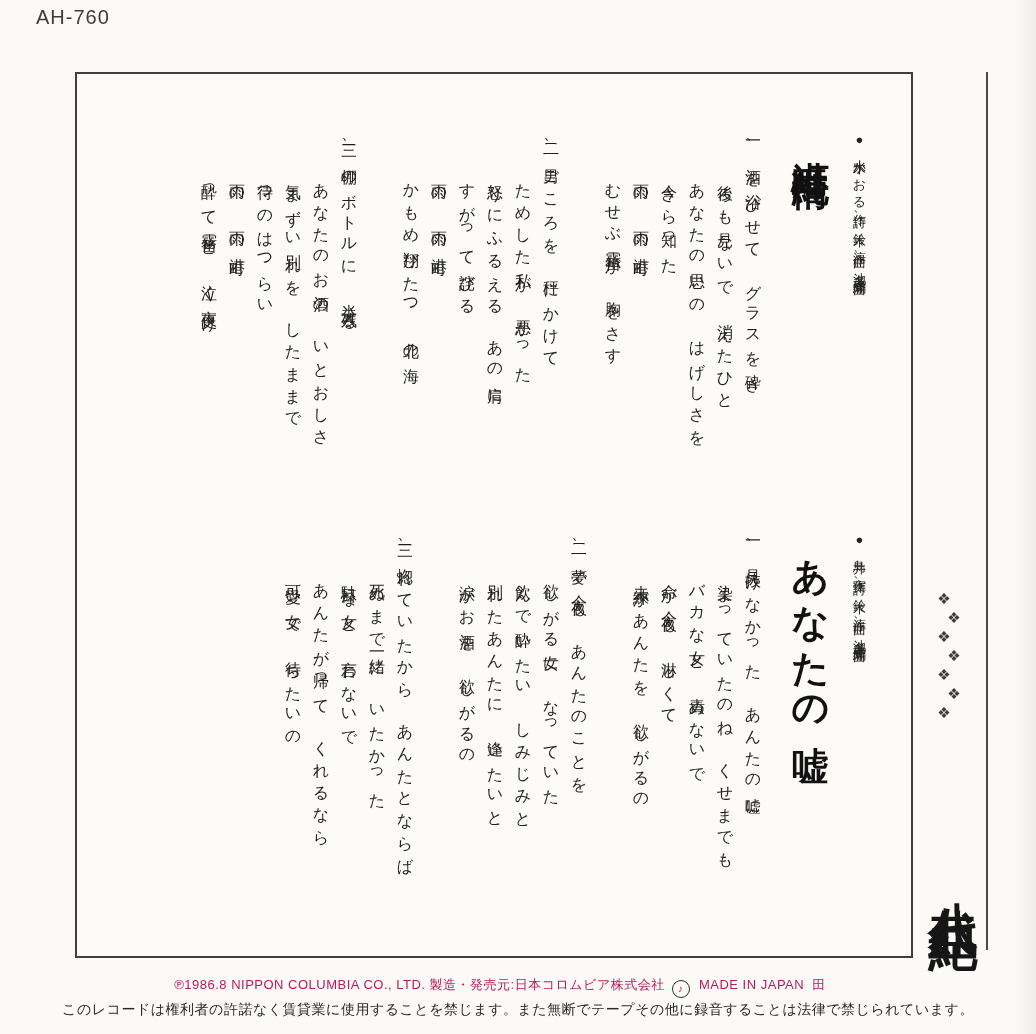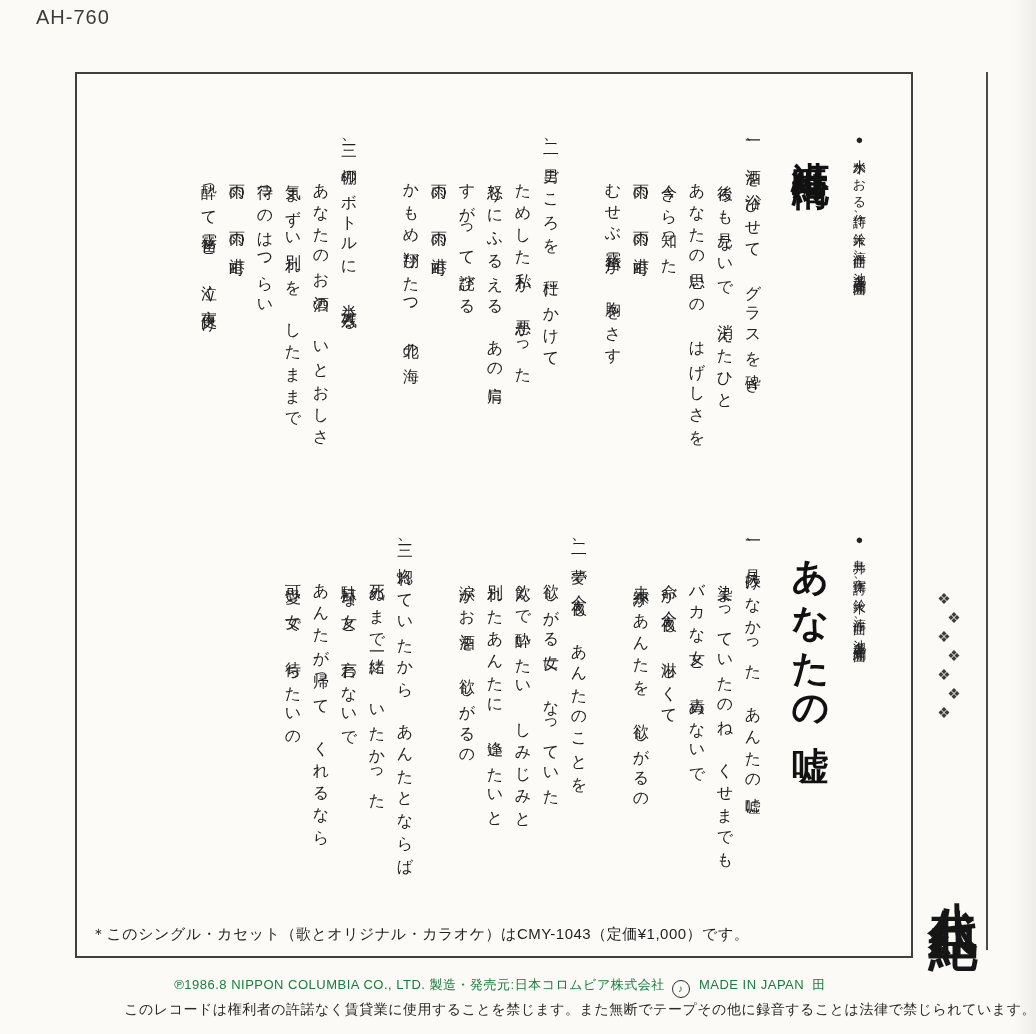--- a/index.html
+++ b/index.html
@@ -57,25 +57,25 @@
   .diamond:nth-child(odd){transform:translateX(-5px);}
   .diamond:nth-child(even){transform:translateX(5px);}
   .artist-name{
     position:absolute;top:656px;left:0;width:74px;height:300px;
     writing-mode:vertical-rl;text-orientation:upright;
     font-size:49px;font-weight:bold;letter-spacing:7px;color:#161616;
     display:flex;justify-content:center;
   }
   .footer-line-1{
     position:absolute;left:0;top:976px;width:1000px;text-align:center;
-    font-size:13px;letter-spacing:0.5px;color:#15803d;
+    font-size:13px;letter-spacing:0.5px;color:#be185d;
     font-family:"Liberation Sans","DejaVu Sans",sans-serif;
   }
   .footer-line-2{
-    position:absolute;left:0;top:1001px;width:1036px;text-align:right;
+    position:absolute;left:0;top:1001px;width:1036px;text-align:center;
     font-size:14px;letter-spacing:0.5px;color:#2a2a2a;
     font-family:"Liberation Sans","DejaVu Sans",sans-serif;
   }
   .note-logo{
     display:inline-block;width:16px;height:16px;border:1.3px solid #2e2e2e;
     border-radius:50%;font-size:10px;line-height:15px;text-align:center;
     vertical-align:-3px;margin:0 3px;
   }
   .box-mark{display:inline-block;margin-left:4px;font-size:13px;}
   .made-in{margin-left:2px;}
@@ -137,21 +137,20 @@
       </div>
     <div class="verse">
         <div class="lyric-line">三、惚れていたから　あんたとならば</div>
         <div class="lyric-line">　　死ぬまで一緒に　いたかった</div>
         <div class="lyric-line">　　駄目な女と　言わないで</div>
         <div class="lyric-line">　　あんたが帰って　くれるなら</div>
         <div class="lyric-line">　　可愛い女で　待ちたいの</div>
       </div>
   </div>
 
-  <div class="cassette-note">＊このシングル・カセット（歌とオリジナル・カラオケ）はCMY-1043（定価¥1,000）です。</div>
 </div>
 
 <div class="artist-strip">
   <div class="diamond-chain">
       <div class="diamond">❖</div>
       <div class="diamond">❖</div>
       <div class="diamond">❖</div>
       <div class="diamond">❖</div>
       <div class="diamond">❖</div>
       <div class="diamond">❖</div>

